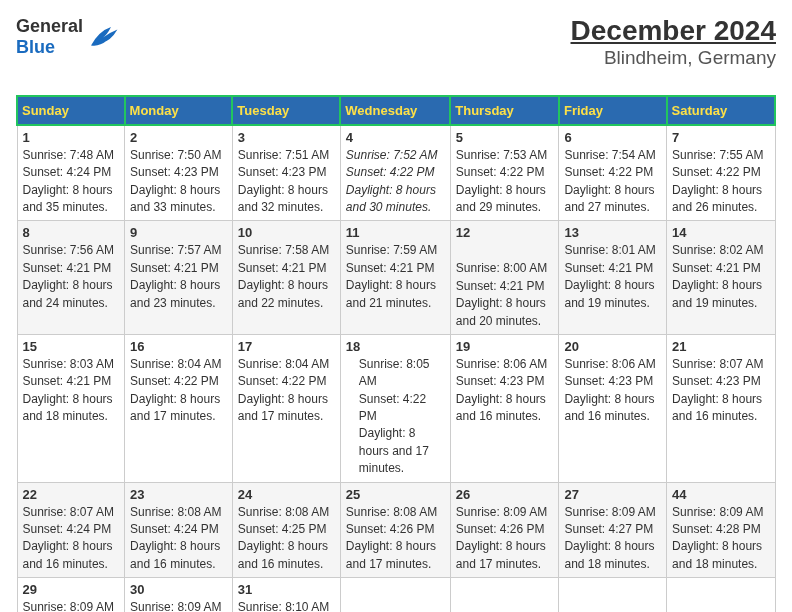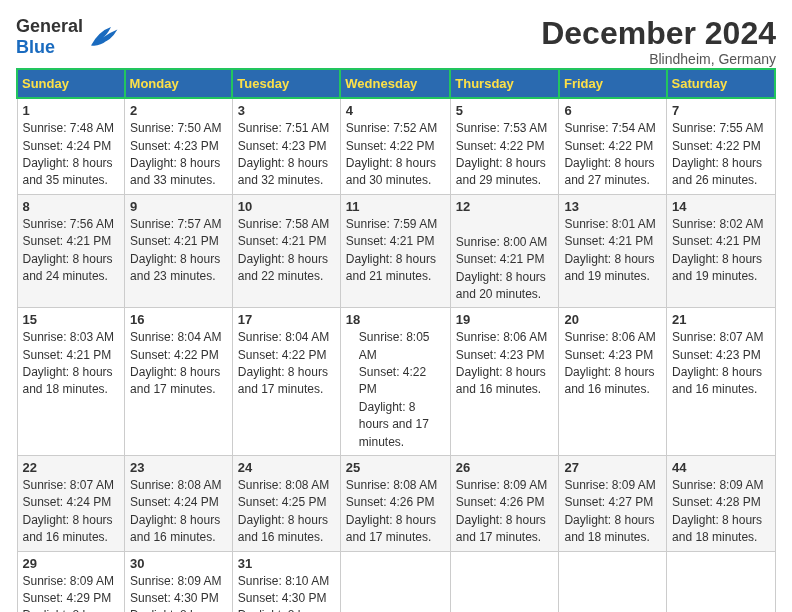--- a/index.html
+++ b/index.html
@@ -7,44 +7,45 @@
       font-family: Arial, sans-serif;
       background: #fff;
       width: 792px;
       min-height: 612px;
       padding: 16px;
     }
     .header {
       display: flex;
       justify-content: space-between;
       align-items: flex-start;
-      margin-bottom: 1px;
+      margin-bottom: 26px;
     }
     .logo {
       display: flex;
       align-items: center;
       font-size: 18px;
       font-weight: bold;
     }
     .logo-general { color: #333; }
     .logo-blue { color: #1a6bbf; }
     .logo-bird {
       width: 32px;
       height: 28px;
       margin-left: 4px;
     }
     .title-block { text-align: right; }
     .month-title {
-      font-size: 32px;
+      font-size: 28px;
       font-weight: bold;
       color: #333;
       line-height: 1.1;
+      text-decoration: underline;
     }
     .location {
-      font-size: 14px;
+      font-size: 19px;
       color: #555;
     }
     .calendar {
       width: 100%;
       border-collapse: collapse;
       font-size: 11px;
     }
     .calendar th {
       background: #2a6ab0;
       color: #fde047;
@@ -127,21 +128,21 @@
 Daylight: 8 hours and 33 minutes.</div>
         </td>
         <td>
           <span class="day-num">3</span>
           <div class="day-info" style="white-space: pre-line;">Sunrise: 7:51 AM
 Sunset: 4:23 PM
 Daylight: 8 hours and 32 minutes.</div>
         </td>
         <td>
           <span class="day-num">4</span>
-          <div class="day-info" style="white-space: pre-line;">Sunrise: 7:52 AM
+          <div class="day-info" style="white-space: pre-line; font-style: italic;">Sunrise: 7:52 AM
 Sunset: 4:22 PM
 Daylight: 8 hours and 30 minutes.</div>
         </td>
         <td>
           <span class="day-num">5</span>
           <div class="day-info" style="white-space: pre-line;">Sunrise: 7:53 AM
 Sunset: 4:22 PM
 Daylight: 8 hours and 29 minutes.</div>
         </td>
         <td>

